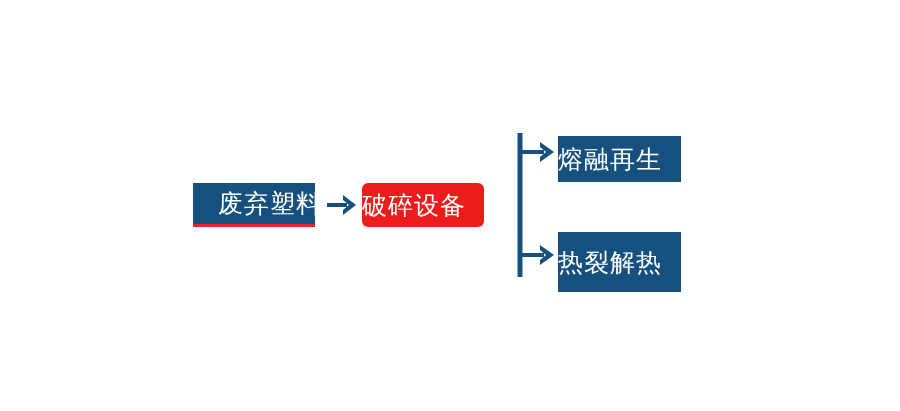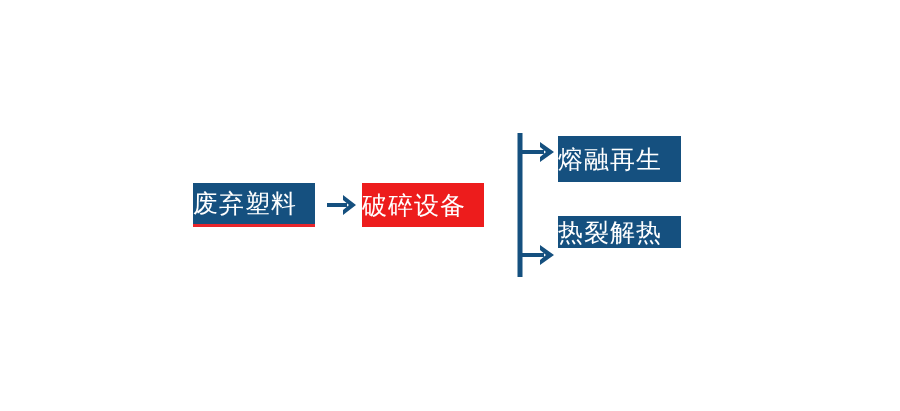--- a/index.html
+++ b/index.html
@@ -35,48 +35,50 @@
     font-family: "DejaVu Sans", "Liberation Sans", sans-serif;
   }
   .node-box.blue {
     background: #15507f;
   }
   .node-box.red {
     background: #ed1c1c;
   }
   .node-box.with-red-underline {
     border-bottom: 3px solid #e8252b;
+    padding-left: 25px;
   }
 
   
   #node-waste-plastic {
     left: 193px;
     top: 183px;
     width: 122px;
     height: 44px;
   }
   
   #node-crusher {
     left: 362px;
     top: 183px;
     width: 122px;
     height: 44px;
+    border-radius: 6px;
   }
   
   #node-melt-regeneration {
     left: 558px;
     top: 136px;
     width: 123px;
     height: 46px;
   }
   #node-pyrolysis {
     left: 558px;
-    top: 216px;
+    top: 232px;
     width: 123px;
-    height: 32px;
+    height: 60px;
   }
 
   
   #connector-main-arrow {
     position: absolute;
     left: 325px;
     top: 190px;
     width: 34px;
     height: 30px;
   }

